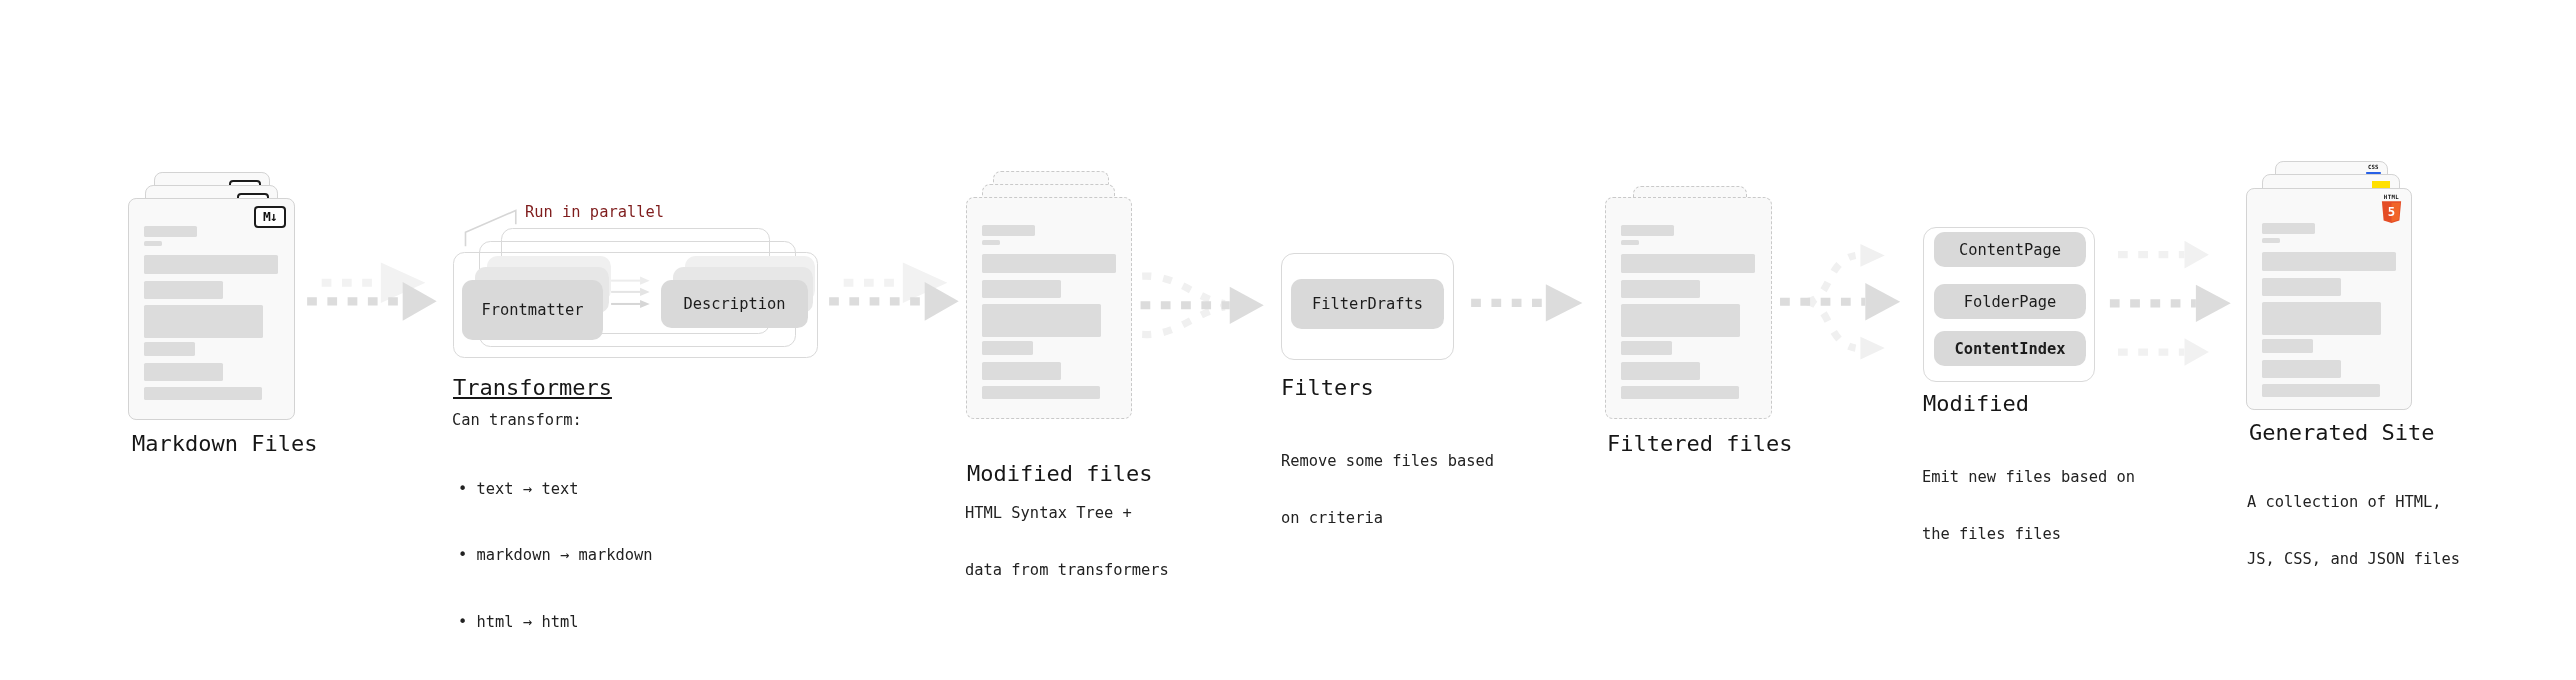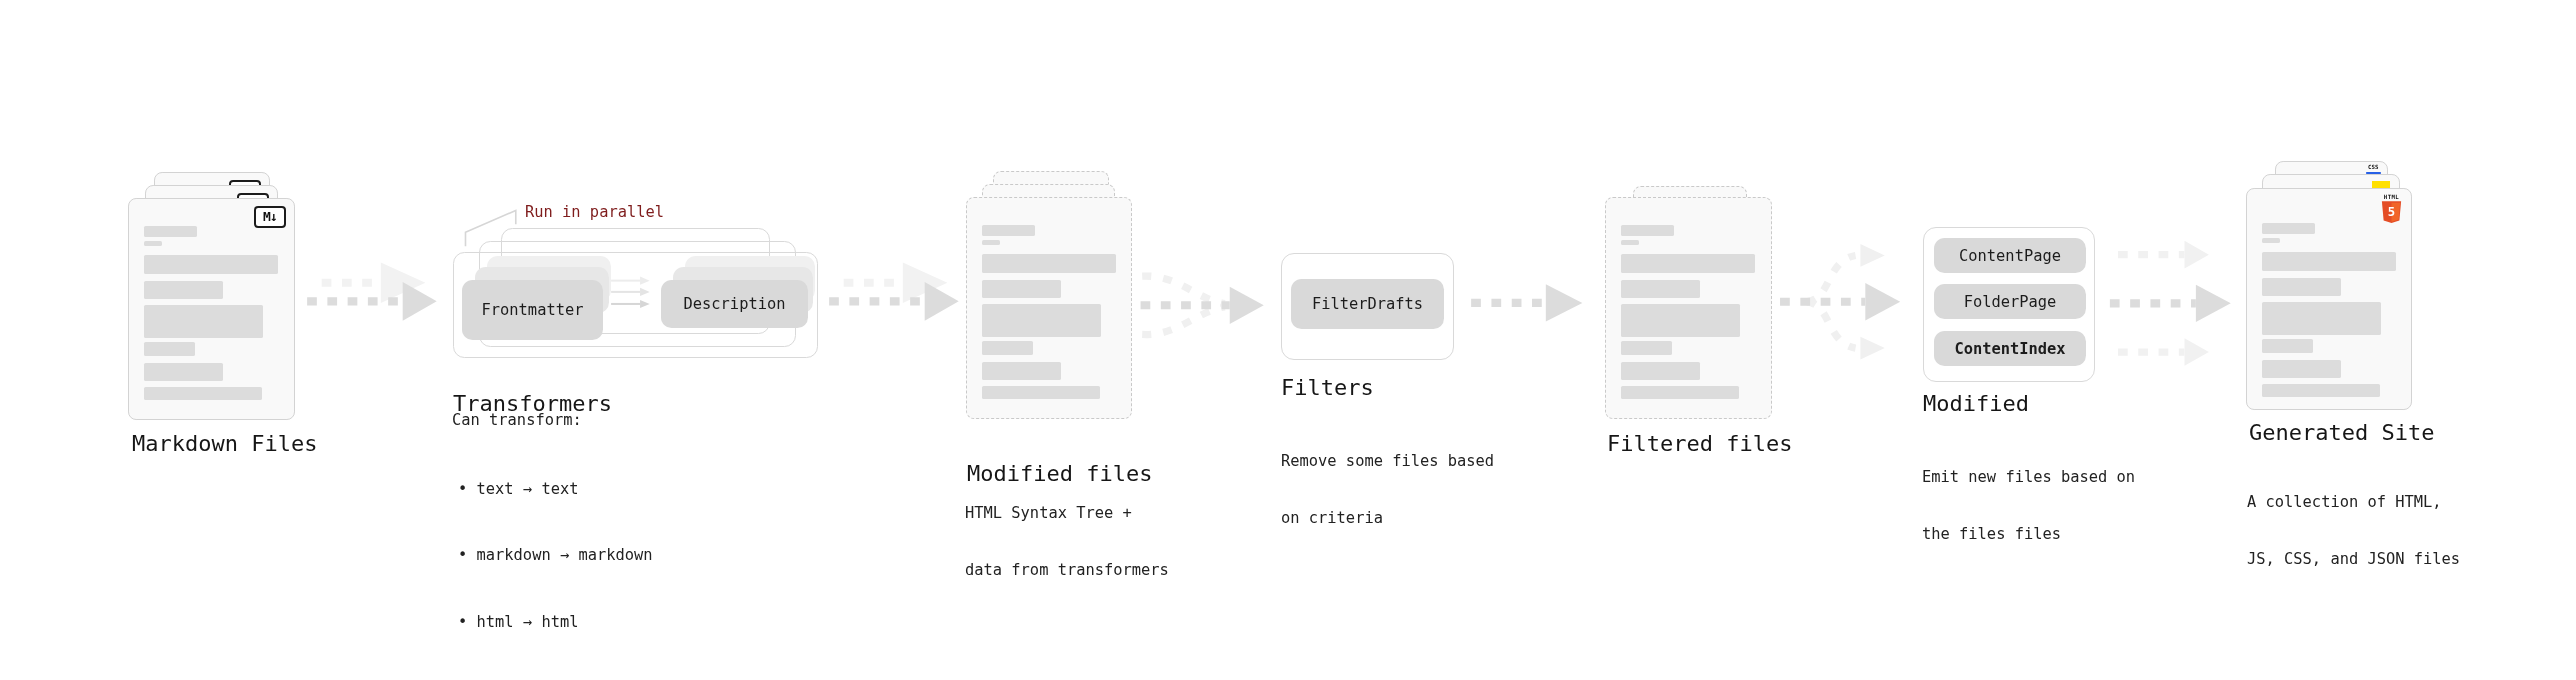--- a/index.html
+++ b/index.html
@@ -93,21 +93,21 @@
 
   <svg class="abs" style="left:609px;top:275px;" width="46" height="37" viewBox="0 0 56 46">
     <line x1="2" y1="7" x2="38" y2="7" stroke="#ececec" stroke-width="2.5"></line>
     <polygon points="38,2 50,7 38,12" fill="#ececec"></polygon>
     <line x1="2" y1="21" x2="38" y2="21" stroke="#e4e4e4" stroke-width="2.5"></line>
     <polygon points="38,16 50,21 38,26" fill="#e4e4e4"></polygon>
     <line x1="2" y1="36" x2="38" y2="36" stroke="#d6d6d6" stroke-width="2.5"></line>
     <polygon points="38,31 50,36 38,41" fill="#d6d6d6"></polygon>
   </svg>
 
-  <div class="title" style="left:453px;top:392px;">Transformers</div>
+  <div class="title" style="left:453px;top:376px;text-decoration:underline;">Transformers</div>
   <div class="desc" style="left:452px;top:411px;">Can transform:</div>
   <div class="bullets" style="left:458px;top:433px;">
     <div>• text → text</div>
     <div>• markdown → markdown</div>
     <div>• html → html</div>
   </div>
 
   <svg class="abs" style="left:827px;top:256px;" width="163" height="81" viewBox="0 0 200 100">
     <line x1="20" y1="33" x2="95" y2="33" stroke="#f2f2f2" stroke-width="10" stroke-dasharray="12 13"></line>
     <polygon points="93,8 148,33 93,58" fill="#f2f2f2"></polygon>
@@ -173,21 +173,21 @@
   <svg class="abs" style="left:1776px;top:236px;" width="138" height="138" viewBox="0 0 170 170">
     <path d="M 38,81 C 68,78 62,30 98,24" fill="none" stroke="#f0f0f0" stroke-width="9" stroke-dasharray="11 15"></path>
     <polygon points="104,10 134,24 104,38" fill="#f0f0f0"></polygon>
     <path d="M 38,81 C 68,84 62,132 98,138" fill="none" stroke="#f0f0f0" stroke-width="9" stroke-dasharray="11 15"></path>
     <polygon points="104,124 134,138 104,152" fill="#f0f0f0"></polygon>
     <line x1="5" y1="81" x2="110" y2="81" stroke="#dcdcdc" stroke-width="10" stroke-dasharray="12 13"></line>
     <polygon points="110,58 153,81 110,104" fill="#dcdcdc"></polygon>
   </svg>
 
   <div class="box" style="left:1923px;top:227px;width:172px;height:155px;"></div>
-  <div class="pill" style="left:1934px;top:238px;width:152px;height:35px;">ContentPage</div>
+  <div class="pill" style="left:1934px;top:232px;width:152px;height:35px;">ContentPage</div>
   <div class="pill" style="left:1934px;top:284px;width:152px;height:35px;">FolderPage</div>
   <div class="pill" style="left:1934px;top:331px;width:152px;height:35px;font-weight:bold;">ContentIndex</div>
   <div class="title" style="left:1923px;top:392px;">Modified</div>
   <div class="desc" style="left:1922px;top:430px;">
     <div>Emit new files based on</div>
     <div>the files files</div>
   </div>
 
   <svg class="abs" style="left:2105px;top:236px;" width="142" height="142" viewBox="0 0 175 175">
     <line x1="16" y1="23" x2="98" y2="23" stroke="#f1f1f1" stroke-width="9" stroke-dasharray="12 13"></line>

